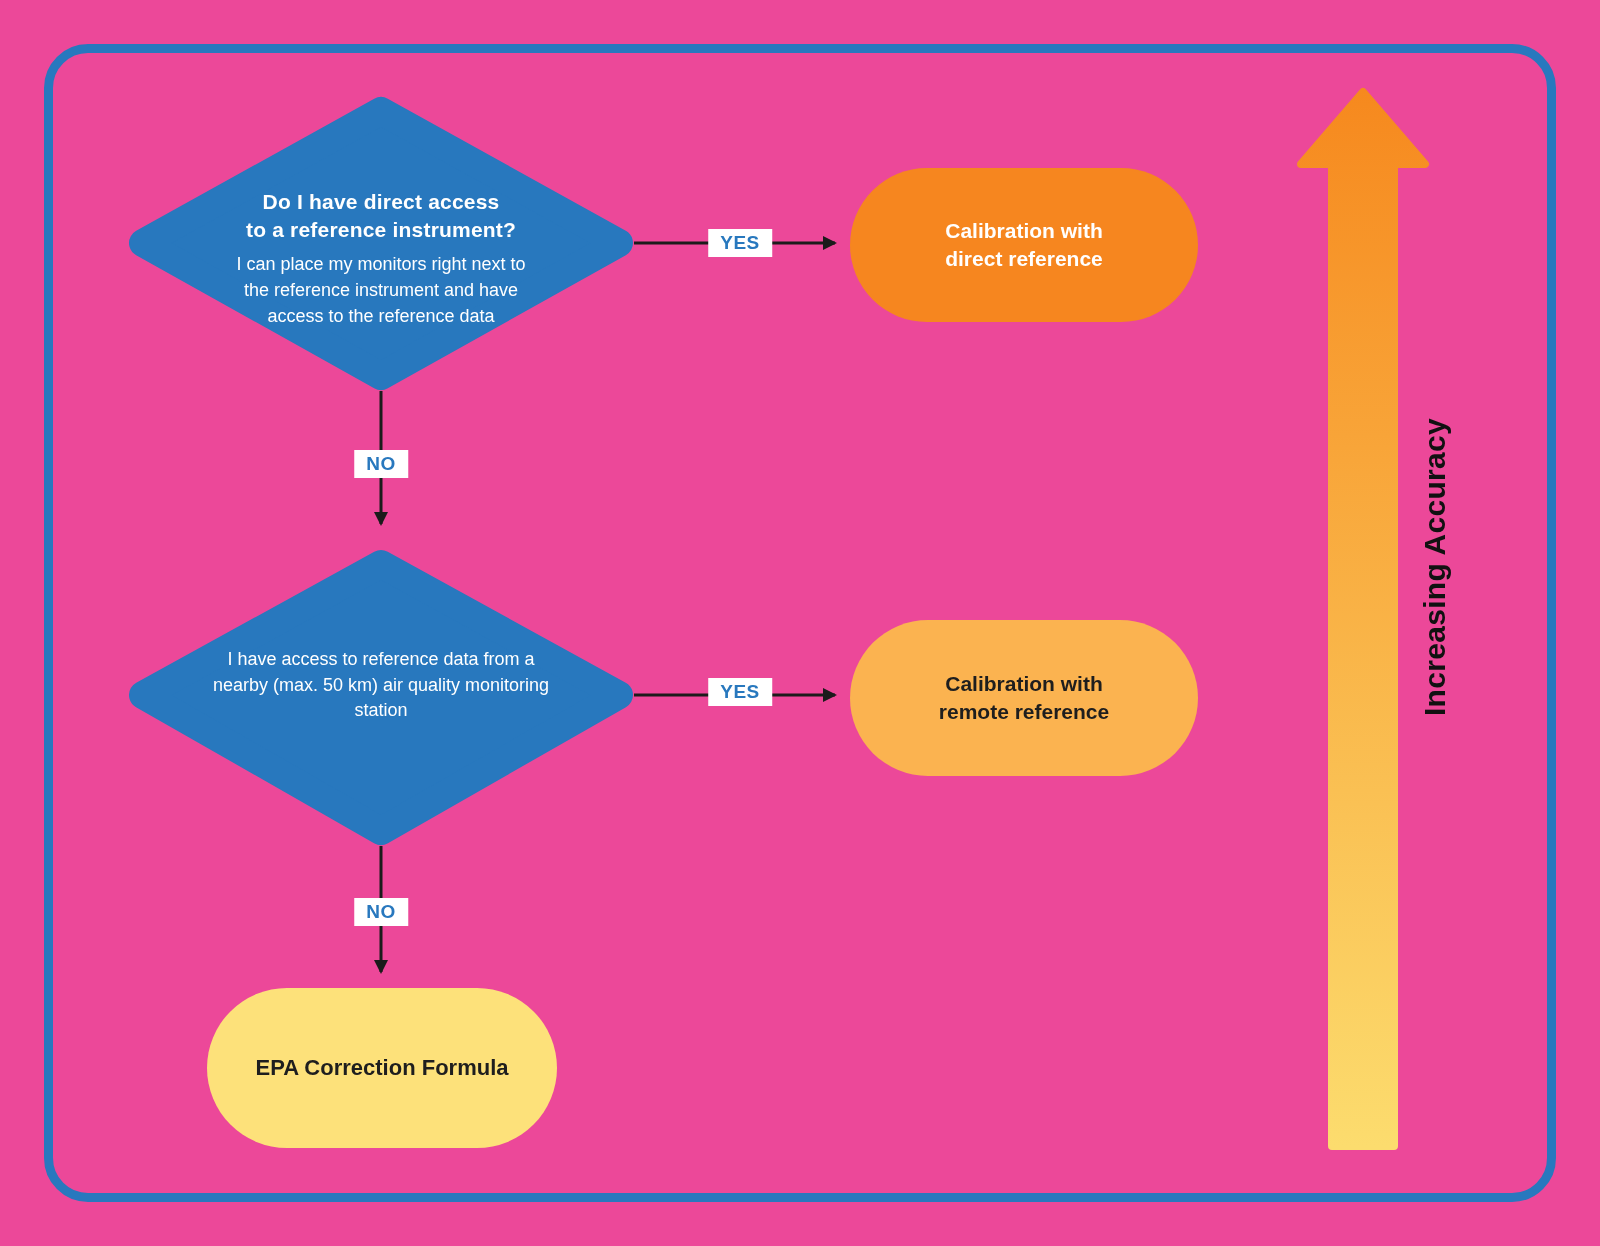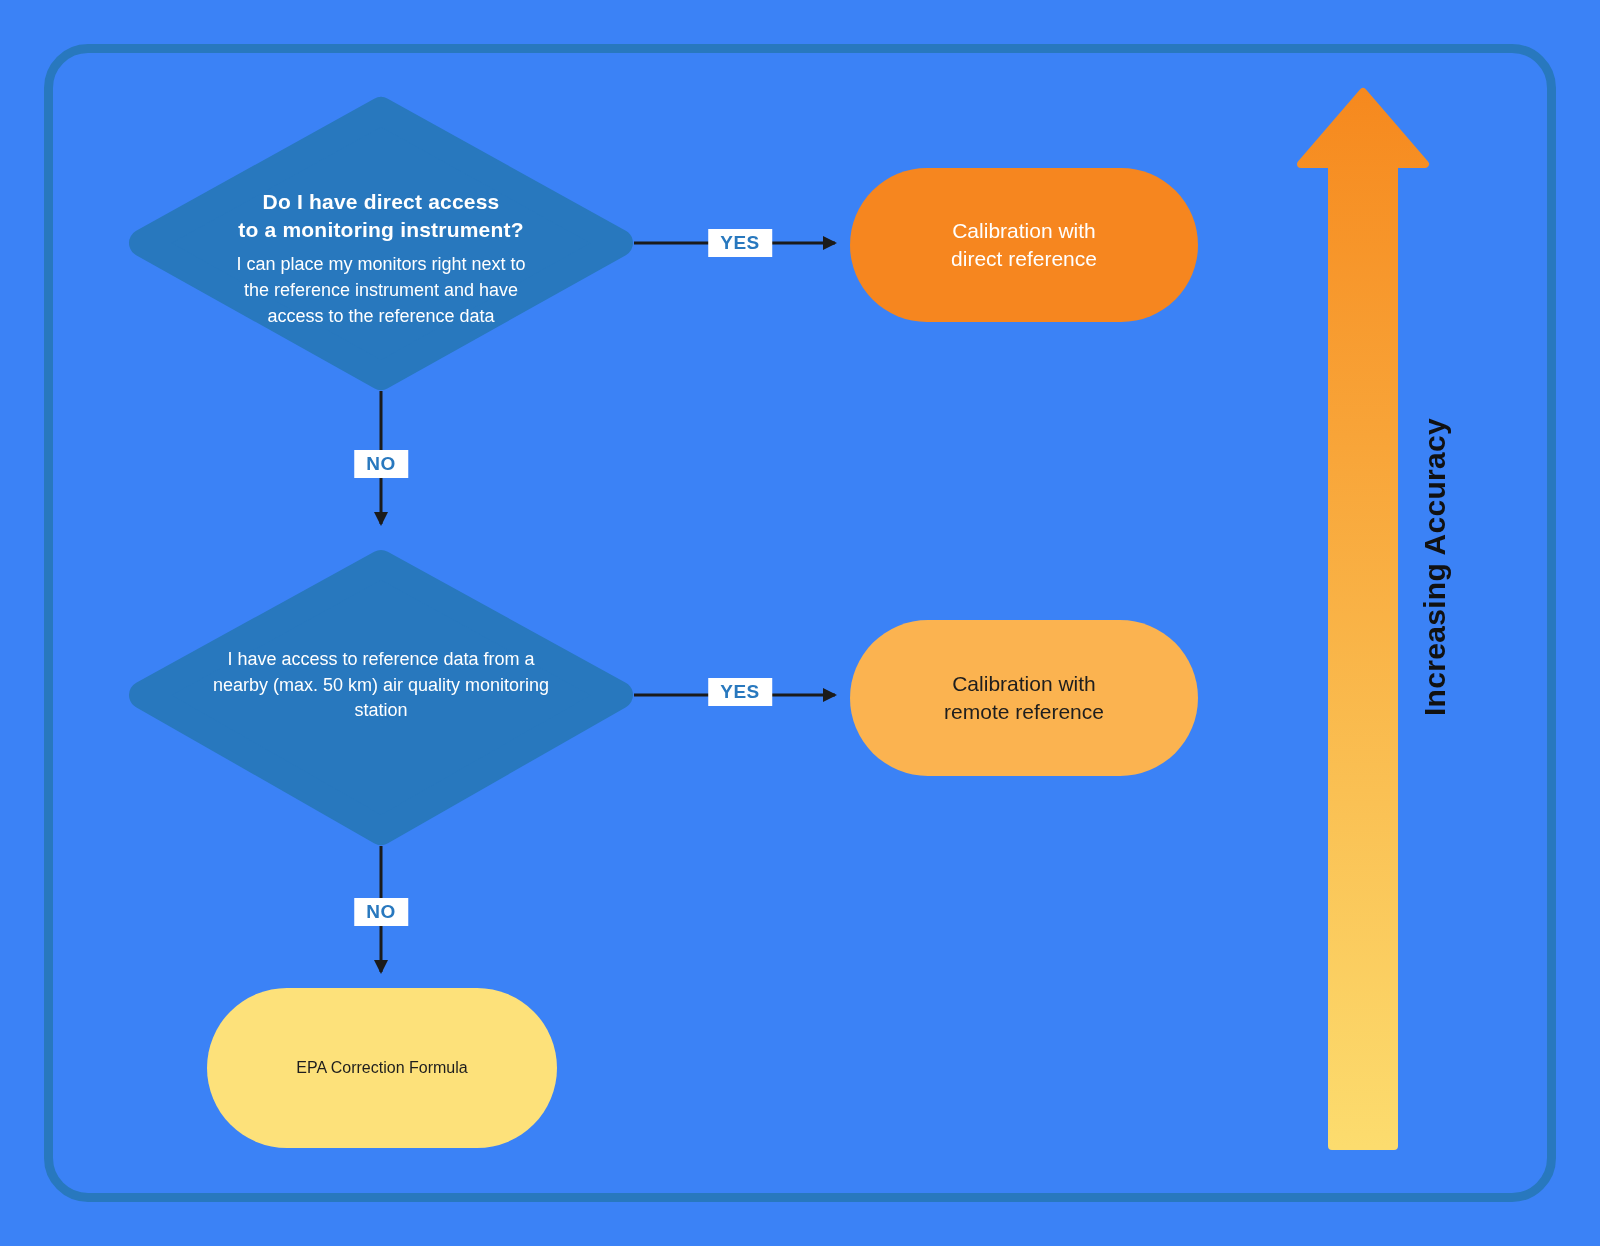--- a/index.html
+++ b/index.html
@@ -1,38 +1,38 @@
 <!DOCTYPE html>
 <html style="--frame-blue: #2878BE; --node-blue: #2878BE; --orange: #F6861F; --orange-light: #FBB350; --yellow: #FDE17A; --grad-top: #F6891E; --grad-bottom: #FCDC6E; --line: #1b1b1b; --label-blue: #2878BE; --text-dark: #1e1e1e;"><head>
 <meta charset="utf-8">
 <style>
   html,body{margin:0;padding:0;background:#fff;}
   body{font-family:"Liberation Sans",sans-serif;}
-  .canvas{position:relative;width:1600px;height:1246px;background:#3b82f6;overflow:hidden;}
+  .canvas{position:relative;width:1600px;height:1246px;background:#ec4899;overflow:hidden;}
   .frame{position:absolute;left:44px;top:44px;width:1512px;height:1158px;
          border:9px solid var(--frame-blue,#2878BE);border-radius:44px;box-sizing:border-box;}
   .layer{position:absolute;left:0;top:0;width:1600px;height:1246px;}
   .diamond{fill:var(--node-blue,#2878BE);stroke:var(--node-blue,#2878BE);stroke-width:28;stroke-linejoin:round;}
   .edge{stroke:var(--line,#1b1b1b);stroke-width:3;}
   .arrowhead{fill:var(--line,#1b1b1b);}
   .grad-top{stop-color:var(--grad-top,#F6891E);}
   .grad-bottom{stop-color:var(--grad-bottom,#FCDC6E);}
   .accuracy-arrow{fill:url(#accuracyGrad);stroke:url(#accuracyGrad);stroke-width:8;stroke-linejoin:round;}
   .node-text{position:absolute;text-align:center;color:#fff;}
   .d1{left:181px;top:188px;width:400px;}
   .d2{left:161px;top:638px;width:440px;}
   .node-title{font-size:21px;font-weight:700;line-height:1.32;letter-spacing:0.2px;}
   .node-sub{font-size:18px;line-height:1.42;margin:9px auto 0;font-weight:400;}
   .d1 .node-sub{width:300px;}
   .d2 .node-sub{width:340px;}
   .pill{position:absolute;border-radius:90px;display:flex;flex-direction:column;align-items:center;
-        justify-content:center;text-align:center;font-weight:400;font-size:21px;line-height:1.35;}
+        justify-content:center;text-align:center;font-weight:700;font-size:21px;line-height:1.35;}
   .pill-local{left:850px;top:168px;width:348px;height:154px;background:var(--orange,#F6861F);color:#fff;}
   .pill-remote{left:850px;top:620px;width:348px;height:156px;background:var(--orange-light,#FBB350);color:var(--text-dark,#1e1e1e);}
-  .pill-epa{left:207px;top:988px;width:350px;height:160px;background:var(--yellow,#FDE17A);color:var(--text-dark,#1e1e1e);font-size:16px;}
+  .pill-epa{left:207px;top:988px;width:350px;height:160px;background:var(--yellow,#FDE17A);color:var(--text-dark,#1e1e1e);font-size:22px;}
   .edge-label{position:absolute;transform:translate(-50%,-50%);background:#fff;padding:3px 12px;
         color:var(--label-blue,#2878BE);font-weight:700;font-size:19px;letter-spacing:0.5px;}
   .lbl-yes1{left:740px;top:243px;}
   .lbl-no1{left:381px;top:464px;}
   .lbl-yes2{left:740px;top:692px;}
   .lbl-no2{left:381px;top:912px;}
   .accuracy-label{position:absolute;left:1435px;top:567px;transform:translate(-50%,-50%) rotate(-90deg);
         white-space:nowrap;font-size:30px;font-weight:700;color:#111;letter-spacing:0.3px;}
 </style>
 </head>
@@ -60,21 +60,21 @@
     <line class="edge" x1="381" y1="391" x2="381" y2="524" marker-end="url(#arrowHead)"></line>
     <line class="edge" x1="634" y1="695" x2="835" y2="695" marker-end="url(#arrowHead)"></line>
     <line class="edge" x1="381" y1="846" x2="381" y2="972" marker-end="url(#arrowHead)"></line>
 
     <polygon class="accuracy-arrow" points="1363,92 1425,164 1394,164 1394,1146 1332,1146 1332,164 1301,164"></polygon>
   </svg>
 
   <div class="node-text d1">
     <div class="node-title">
       <div>Do I have direct access</div>
-      <div>to a monitoring instrument?</div>
+      <div>to a reference instrument?</div>
     </div>
     <div class="node-sub">I can place my monitors right next to the reference instrument  and have access to the reference data</div>
   </div>
 
   <div class="node-text d2">
     <div class="node-title">
     </div>
     <div class="node-sub">I have access to reference data from a nearby (max. 50 km) air quality monitoring station</div>
   </div>
 

